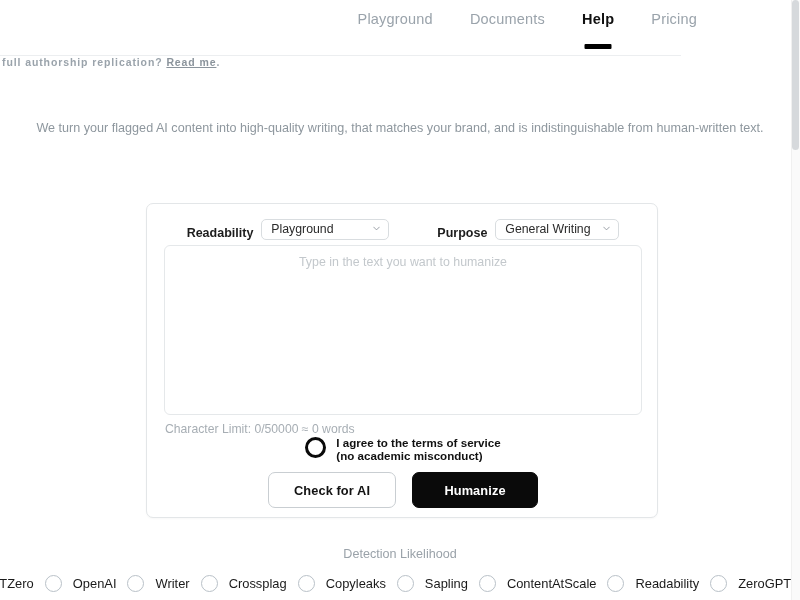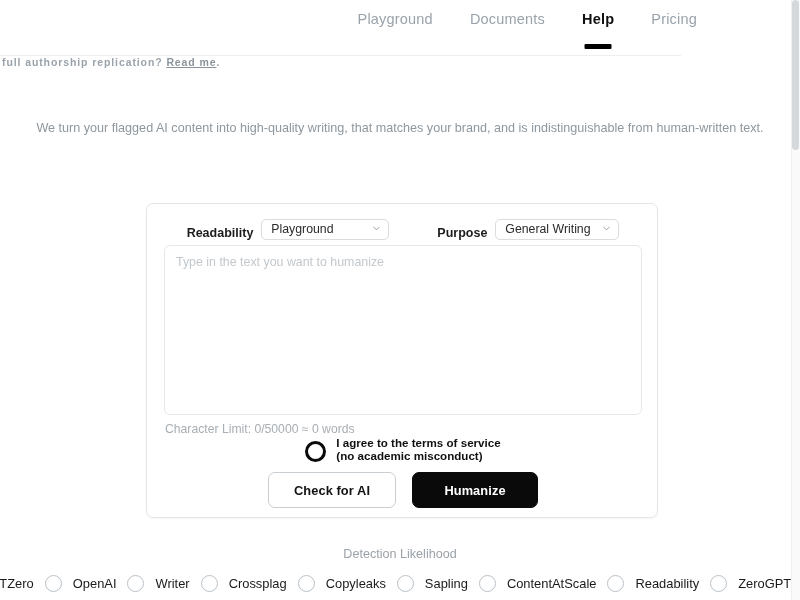--- a/index.html
+++ b/index.html
@@ -175,39 +175,40 @@
     height: 100%;
     border: 1px solid #e5e8ea;
     border-radius: 6px;
     background: #ffffff;
     padding: 9px 11px;
     font-family: "Liberation Sans", sans-serif;
     font-size: 12.4px;
     color: #701a75;
     resize: none;
     outline: none;
+    text-align: center;
   }
   .textarea::placeholder { color: #c3c8cc; }
 
   .charlimit {
     position: absolute;
     left: 18px;
     top: 218px;
     font-size: 12.2px;
     color: #a7aeb4;
     white-space: nowrap;
   }
 
   .terms-row {
     position: absolute;
     top: 233px;
     left: 0;
     width: 512px;
     display: flex;
-    align-items: flex-end;
+    align-items: flex-start;
     justify-content: center;
     gap: 10px;
   }
   .radio-ring {
     width: 21px;
     height: 21px;
     border: 3.4px solid #0a0a0a;
     border-radius: 50%;
     background: #ffffff;
     cursor: pointer;

